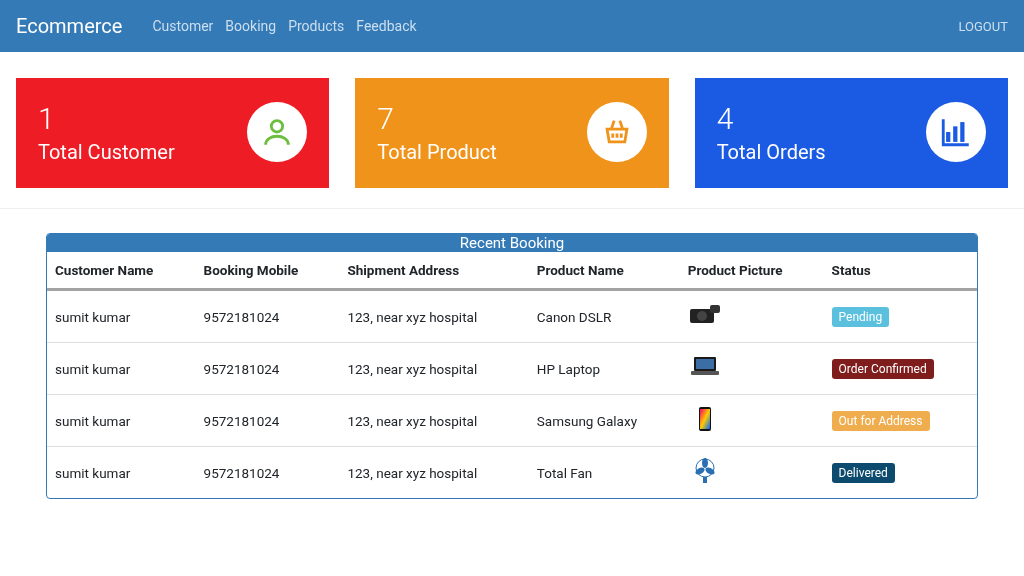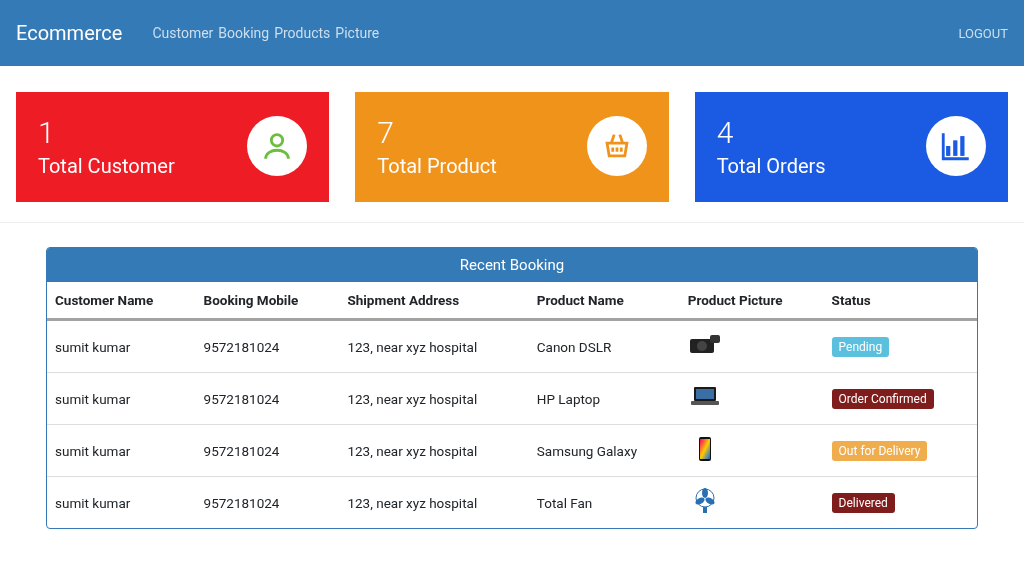--- a/index.html
+++ b/index.html
@@ -16,29 +16,29 @@
   body::-webkit-scrollbar { width: 14px; }
   body::-webkit-scrollbar-track { background: #f1f1f1; }
   body::-webkit-scrollbar-thumb { background: #c1c1c1; }
 
   .navbar {
     background: #337ab7;
     display: flex;
     align-items: center;
     padding: 8px 16px;
     color: #fff;
-    height: 66px;
+    height: 52px;
   }
   .brand {
     font-size: 20px;
     font-weight: 400;
     margin-right: 30px;
     color: #fff;
   }
-  .nav-links { display: flex; gap: 5px; flex: 1; text-align: right; }
+  .nav-links { display: flex; gap: 12px; flex: 1; text-align: right; }
   .nav-link {
     color: #cddfef;
     font-size: 14px;
     cursor: pointer;
   }
   .logout {
     color: #cddfef;
     font-size: 13px;
     cursor: pointer;
   }
@@ -75,21 +75,20 @@
   .panel-wrap { padding: 24px 46px 30px 46px; }
   .panel {
     border: 1px solid #337ab7;
     border-radius: 4px;
     overflow: hidden;
   }
   .panel-head {
     background: #337ab7;
     color: #fff;
     text-align: center;
-    padding: 8px;
     font-size: 15px;
   }
   table { width: 100%; border-collapse: collapse; }
   th {
     text-align: left;
     font-weight: 700;
     padding: 10px 8px;
     border-bottom: 3px solid #a3a3a3;
     font-size: 13.5px;
   }
@@ -108,32 +107,32 @@
     display: inline-block;
     color: #fff;
     font-size: 12px;
     font-weight: 400;
     padding: 3px 7px;
     border-radius: 3px;
   }
   .badge.pending { background: #5bc0de; }
   .badge.confirmed { background: #7f1d1d; }
   .badge.out { background: #f0ad4e; }
-  .badge.delivered { background: #7f1d1d; }
+  .badge.delivered { background: #0c4a6e; }
 </style>
 </head>
 <body>
 
 <div class="navbar">
   <div class="brand">Ecommerce</div>
   <div class="nav-links">
     <span class="nav-link">Customer</span>
     <span class="nav-link">Booking</span>
     <span class="nav-link">Products</span>
-    <span class="nav-link">Picture</span>
+    <span class="nav-link">Feedback</span>
   </div>
   <div class="logout">LOGOUT</div>
 </div>
 
 <div class="cards">
 
   <div class="card red">
     <div class="card-left">
       <div class="card-num">1</div>
       <div class="card-label">Total Customer</div>
@@ -231,21 +230,21 @@
                   <rect x="12" y="4" width="10" height="20" fill="url(#g1)"></rect>
                   <defs>
                     <linearGradient id="g1" x1="0" y1="0" x2="1" y2="1">
                       <stop offset="0" stop-color="#f06"></stop>
                       <stop offset="0.5" stop-color="#fc0"></stop>
                       <stop offset="1" stop-color="#06f"></stop>
                     </linearGradient>
                   </defs>
                 </svg>
               </span></td>
-            <td><span class="badge out">Out for Delivery</span></td>
+            <td><span class="badge out">Out for Address</span></td>
           </tr>
           <tr>
             <td>sumit kumar</td>
             <td>9572181024</td>
             <td>123, near xyz hospital</td>
             <td>Total Fan</td>
             <td><span class="thumb">
                 <svg viewBox="0 0 34 28">
                   <circle cx="17" cy="11" r="9" fill="none" stroke="#2b6fb3" stroke-width="1"></circle>
                   <ellipse cx="17" cy="6" rx="3" ry="5" fill="#2b6fb3"></ellipse>

